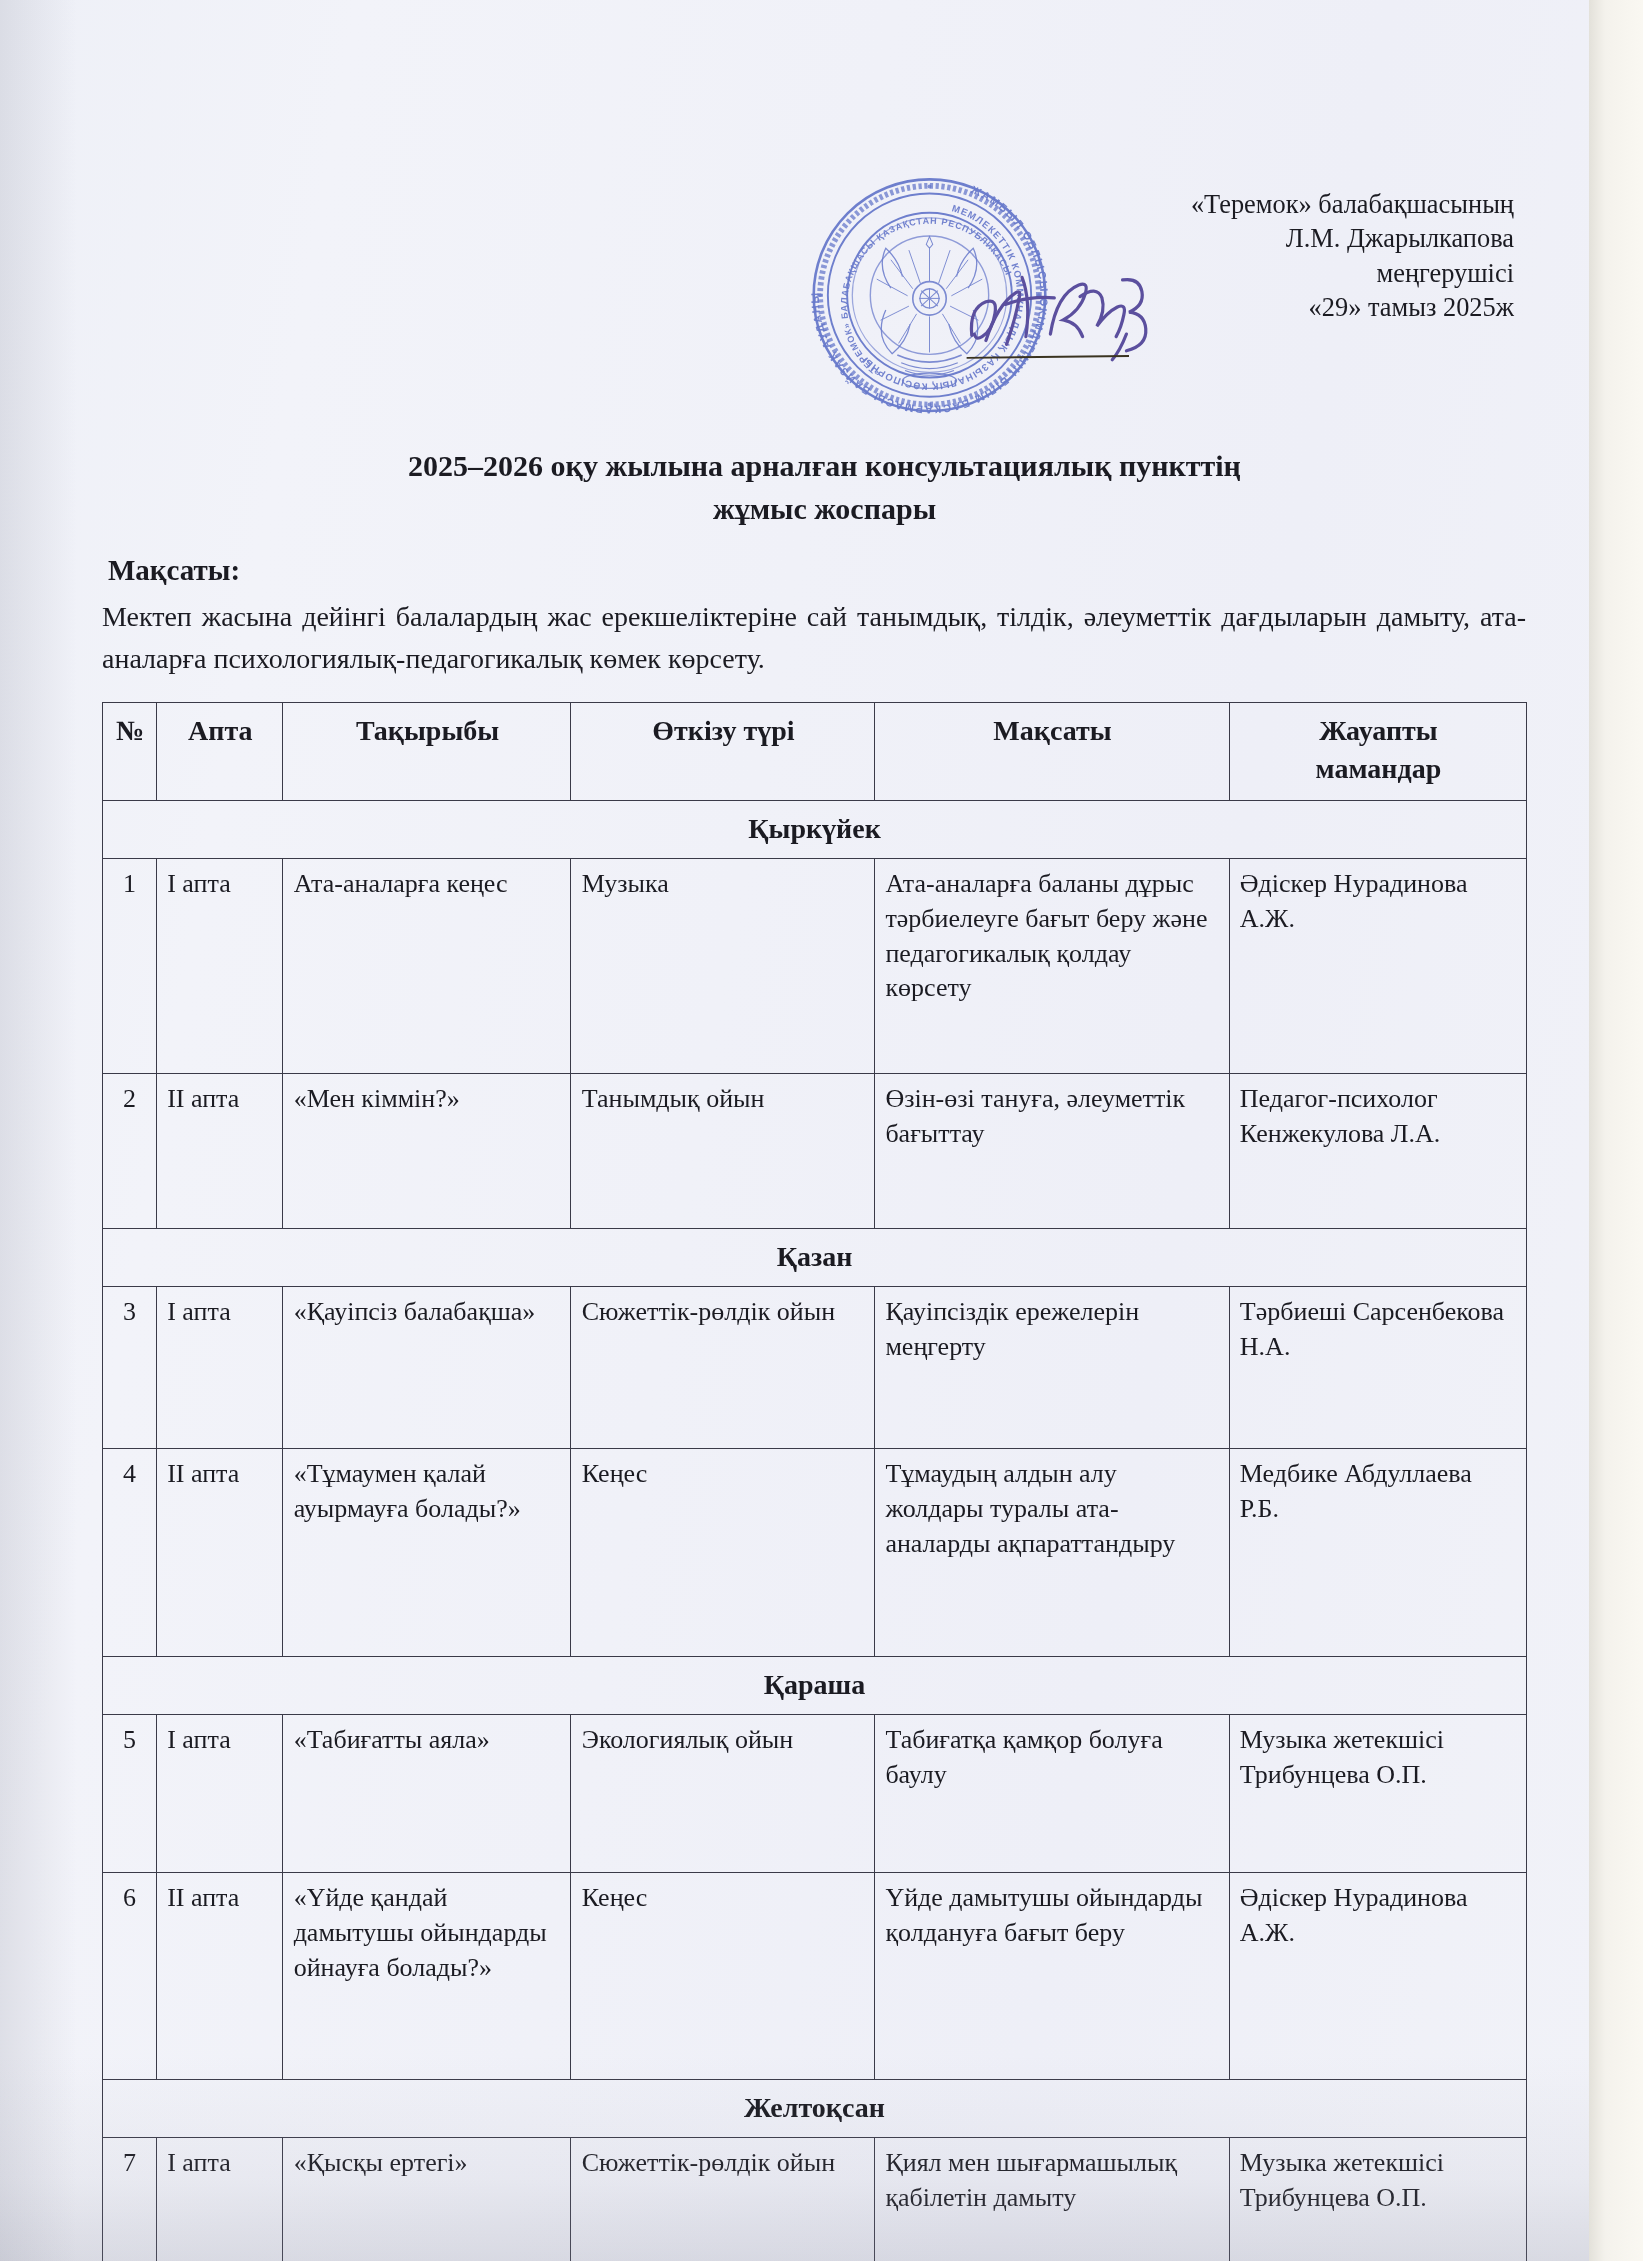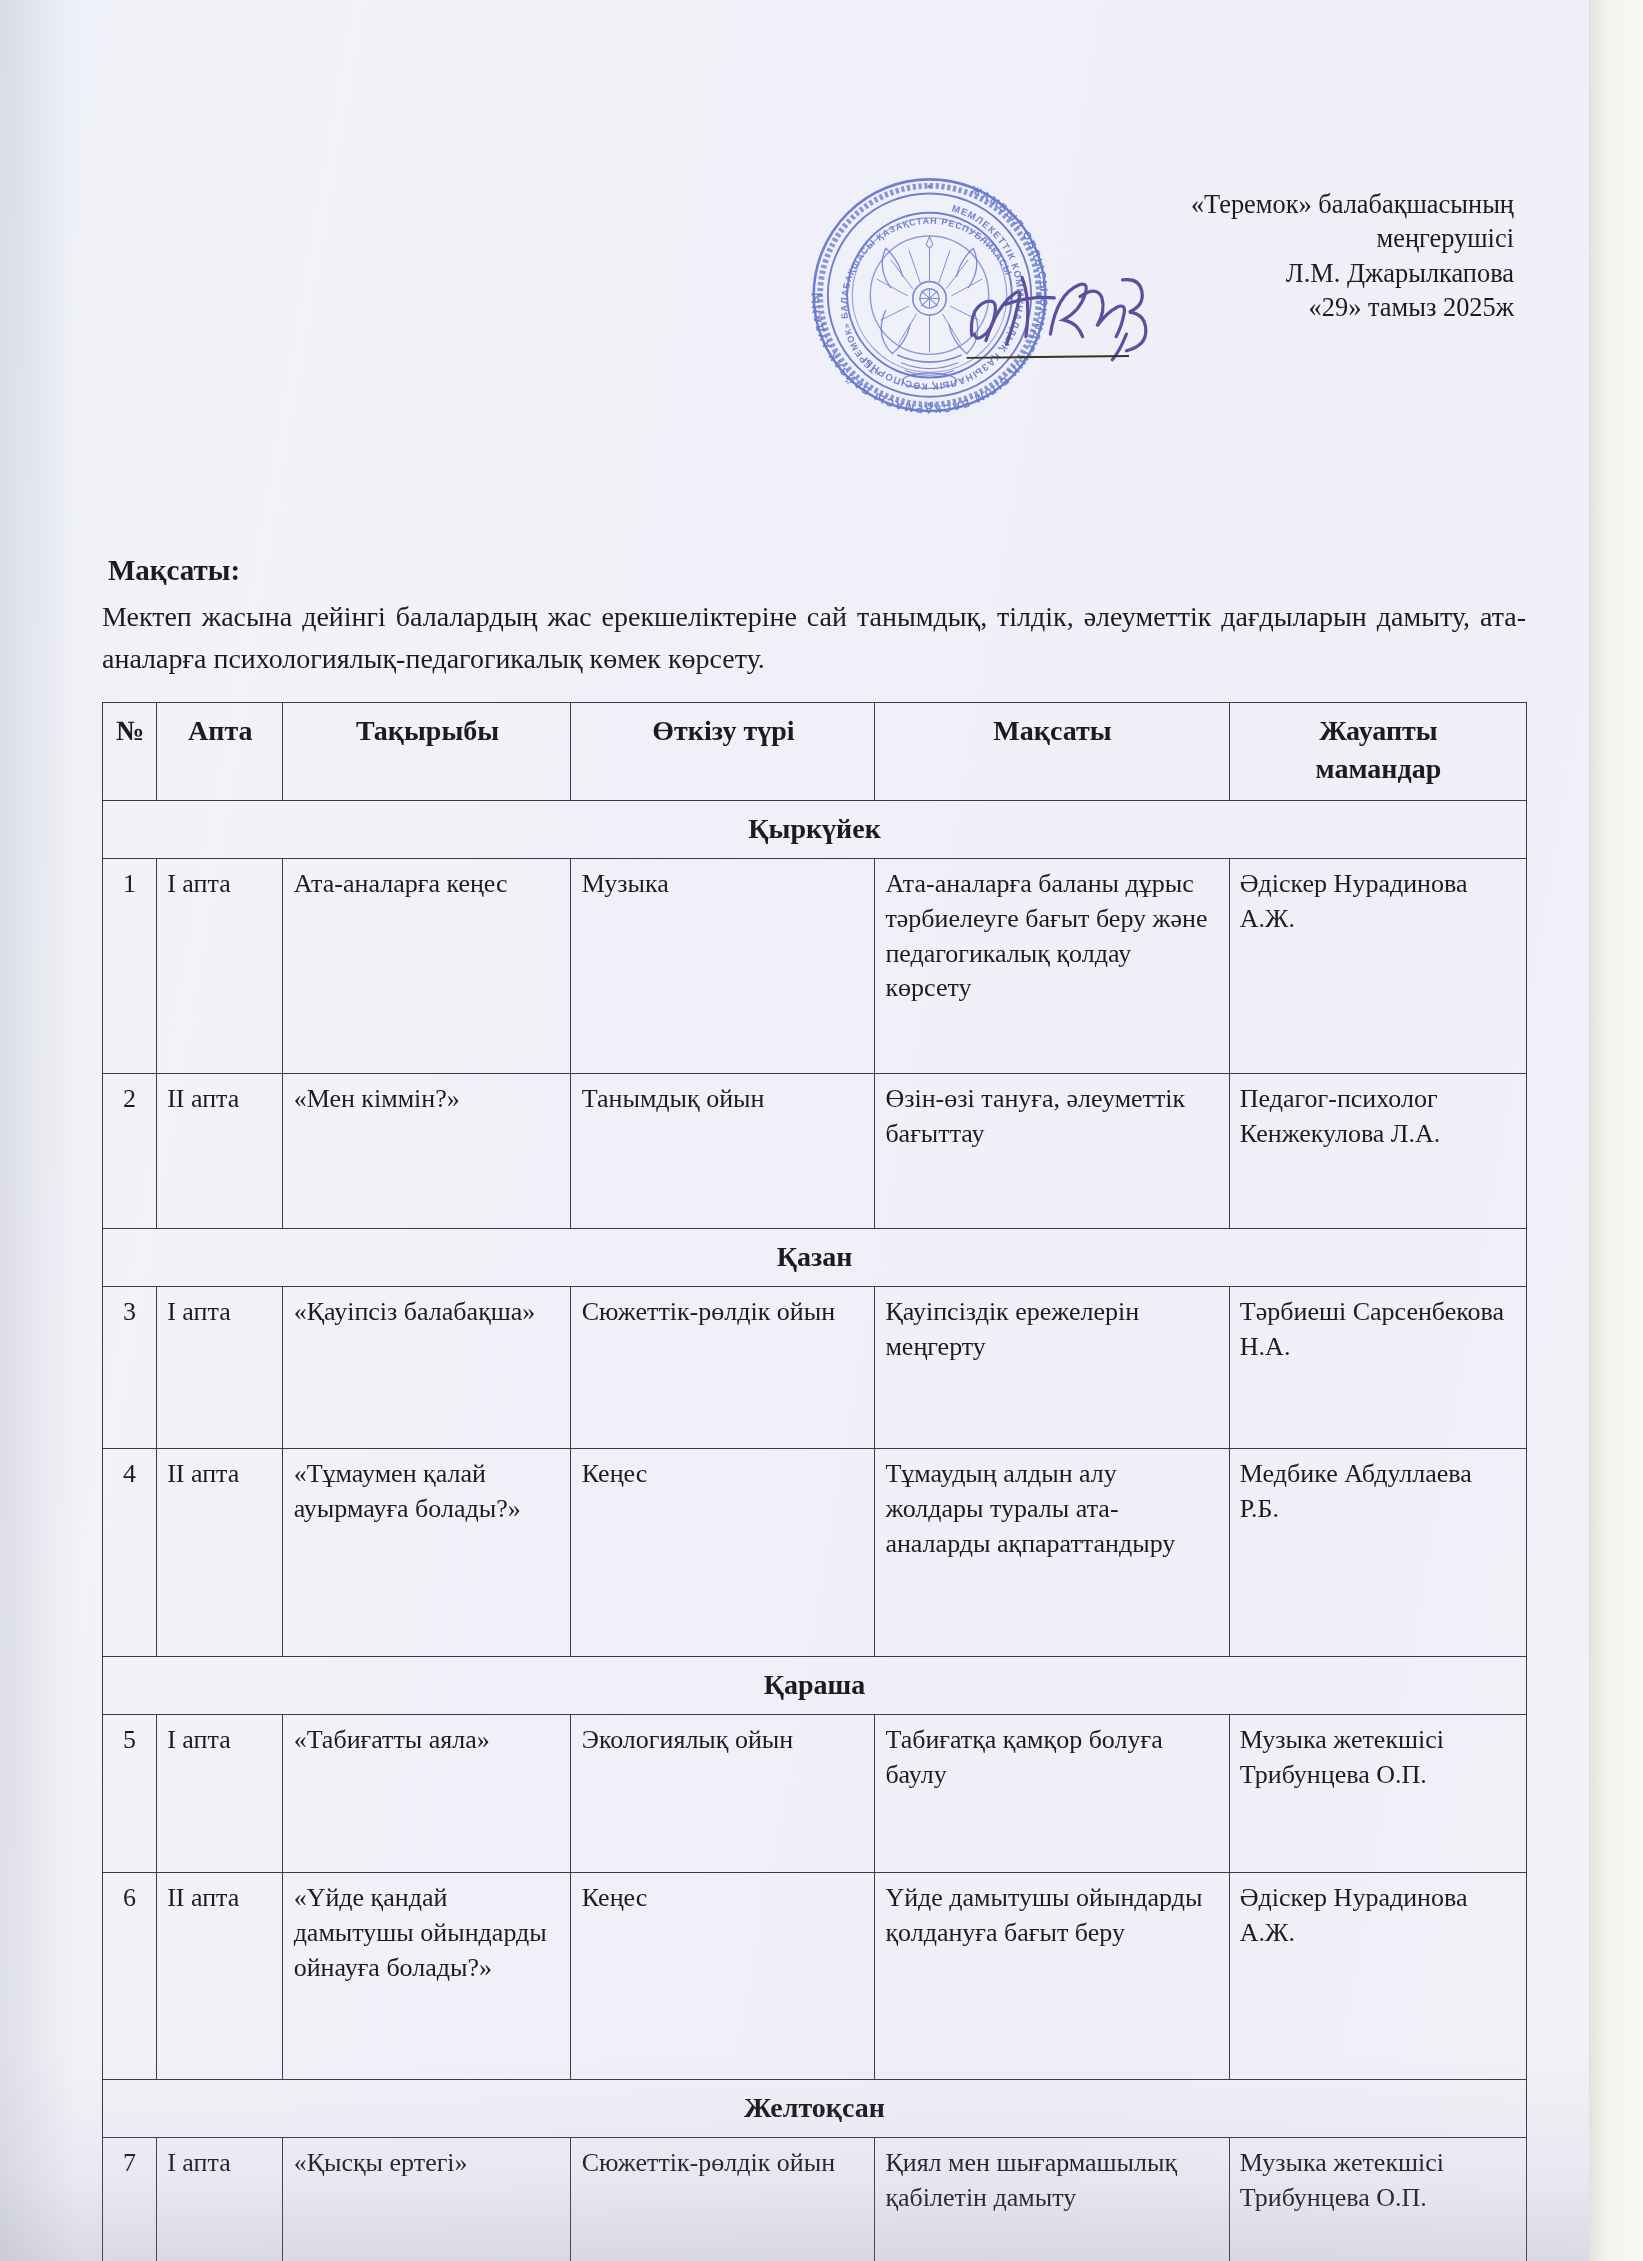--- a/index.html
+++ b/index.html
@@ -239,25 +239,29 @@
       <path d="M140 118 q 10 -62 44 -76 q 16 -6 10 14 q -8 26 -34 40 q 22 4 30 26"></path>
       <path d="M186 60 q 26 -18 34 2 q 6 20 -8 44 q 16 -22 32 -30 q 14 -6 10 12 q -4 20 -12 34"></path>
       <path d="M252 34 q 26 -4 30 18 q 4 22 -20 32 q 24 2 26 26 q 2 26 -30 34"></path>
       <path d="M258 118 q -10 26 -22 40"></path>
     </g>
     <line x1="10" y1="155" x2="262" y2="152" stroke="#3a3320" stroke-width="3"></line>
   </svg>
 
   <div class="approval">
     <span class="ln">«Теремок» балабақшасының</span>
+    <span class="ln">Л.М. Джарылкапова</span>
     <span class="ln">меңгерушісі</span>
-    <span class="ln">Л.М. Джарылкапова</span>
     <span class="ln">«29» тамыз 2025ж</span>
   </div>
 
+  <div class="doc-title">
+    <span>2025–2026 оқу жылына арналған консультациялық пункттің</span><br>
+    <span>жұмыс жоспары</span>
+  </div>
 
   <div class="goal-label">Мақсаты:</div>
   <div class="goal-text">Мектеп жасына дейінгі балалардың жас ерекшеліктеріне сай танымдық, тілдік, әлеуметтік дағдыларын дамыту, ата-аналарға психологиялық-педагогикалық көмек көрсету.</div>
 
   <table class="plan-table">
     <colgroup>
       <col class="col-no">
         <col class="col-week">
         <col class="col-topic">
       <col class="col-form">

